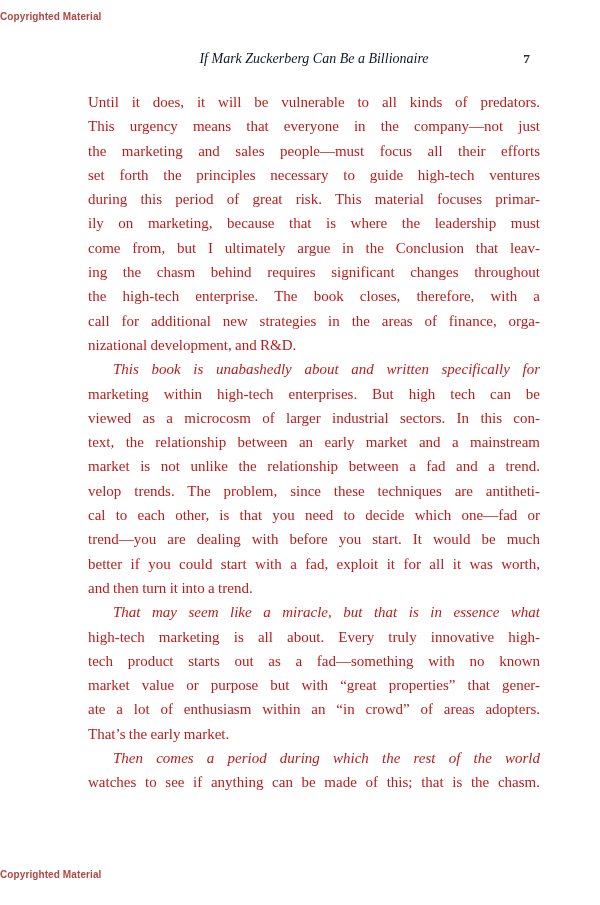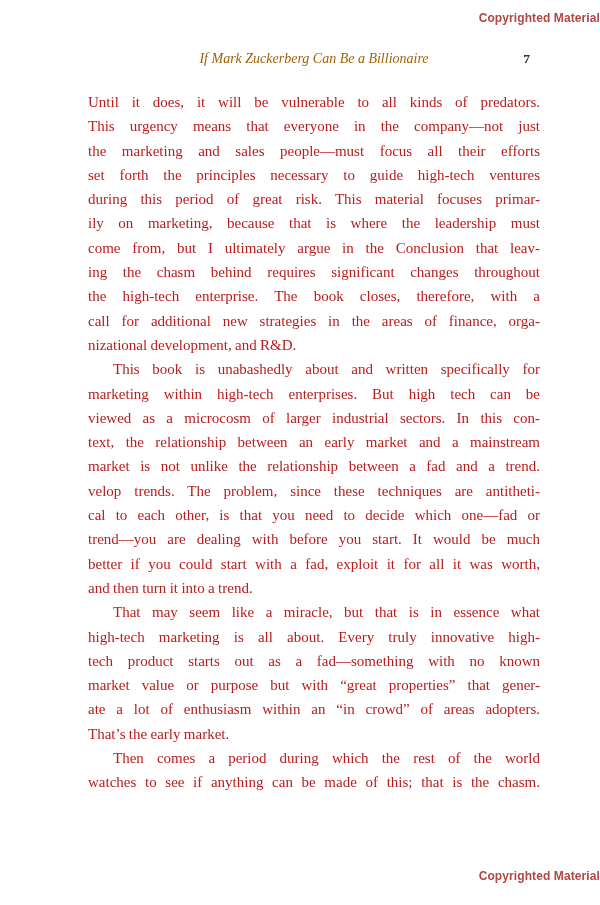--- a/index.html
+++ b/index.html
@@ -8,42 +8,42 @@
     width: 600px;
     height: 905px;
     background: #ffffff;
     font-family: "Liberation Serif", serif;
     overflow: hidden;
   }
   .wm {
     position: absolute;
     left: 0;
     width: 600px;
-    text-align: right;
+    text-align: left;
     font-family: "Liberation Sans", sans-serif;
     font-weight: bold;
-    font-size: 12px;
+    font-size: 10px;
     letter-spacing: 0.1px;
     color: #b04743;
   }
   .wm-top { top: 11px; }
   .wm-bottom { top: 869px; }
   .running-head {
     position: absolute;
     top: 51px;
     left: 88px;
     width: 452px;
     height: 18px;
   }
   .head-title {
     width: 100%;
     text-align: center;
     font-style: italic;
     font-size: 14px;
-    color: #a16207;
+    color: #0f172a;
   }
   .page-number {
     position: absolute;
     top: 0;
     right: 10px;
     font-weight: bold;
     font-size: 13.5px;
     color: #2e2e2e;
   }
   .body-text {
@@ -57,21 +57,21 @@
     word-spacing: -0.4px;
   }
   .line {
     text-align: justify;
     text-align-last: justify;
     white-space: normal;
     overflow: hidden;
     height: 24.3px;
   }
   .line.last { text-align-last: left; }
-  .line.indent { text-indent: 25px; }
+  .line.indent { text-indent: 25px; font-style: italic; }
 </style>
 </head>
 <body>
 
 <div class="page">
 
   <div class="wm wm-top">Copyrighted Material</div>
 
   <div class="running-head">
     <div class="head-title">If Mark Zuckerberg Can Be a Billionaire</div>

